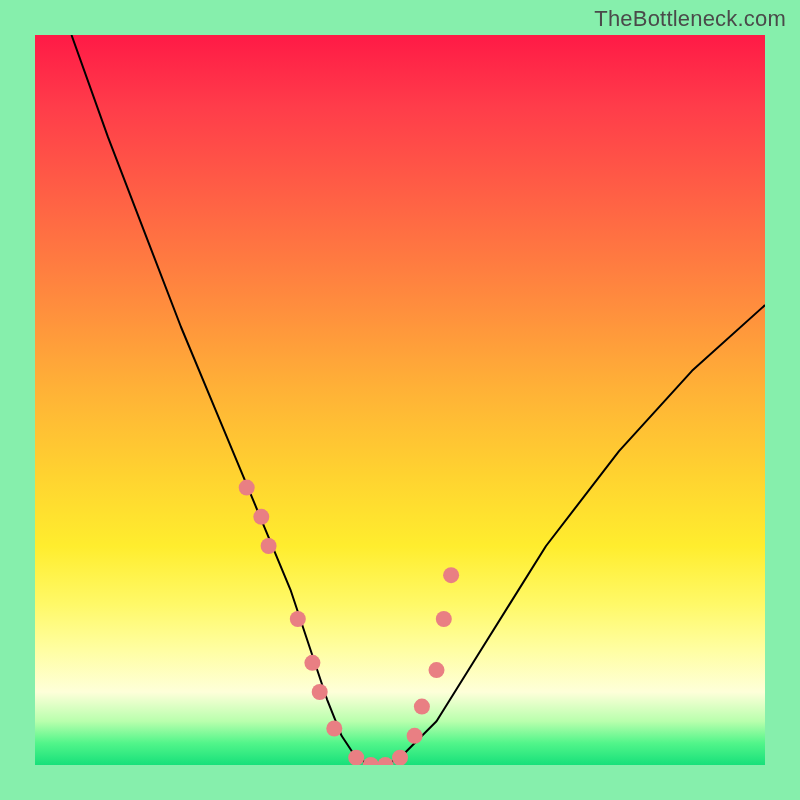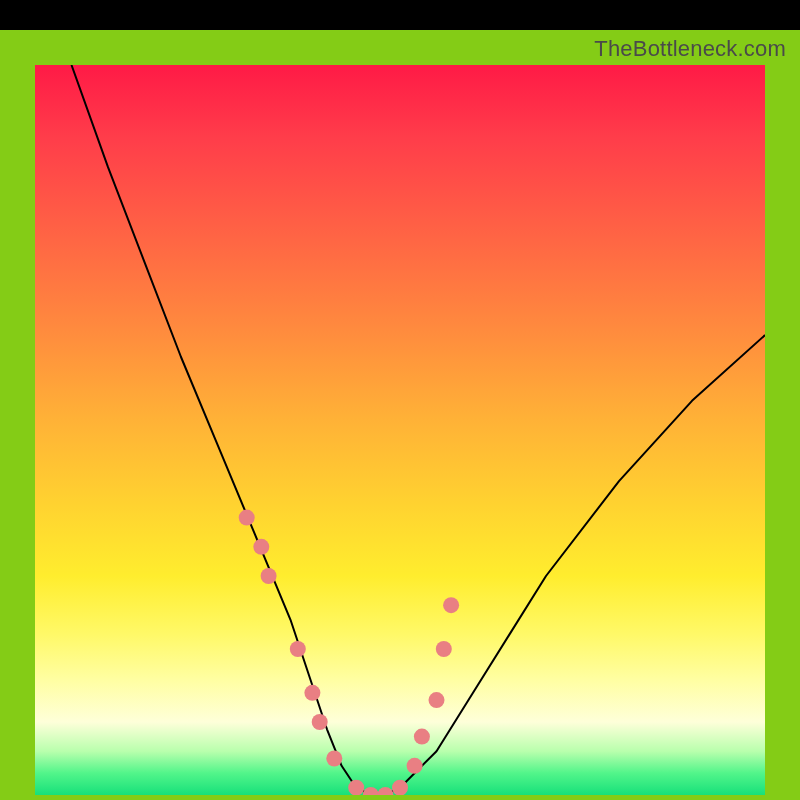--- a/index.html
+++ b/index.html
@@ -7,22 +7,21 @@
     padding: 0;
     width: 800px;
     height: 800px;
     overflow: hidden;
     background: #000;
     font-family: Arial, Helvetica, sans-serif;
   }
   .frame {
     position: absolute;
     inset: 0;
-    background: #84cc16;
-    margin-top: 30px;
+    background: #86efac;
   }
   .plot {
     position: absolute;
     left: 35px;
     top: 35px;
     width: 730px;
     height: 730px;
     overflow: hidden;
   }
   .grad {

